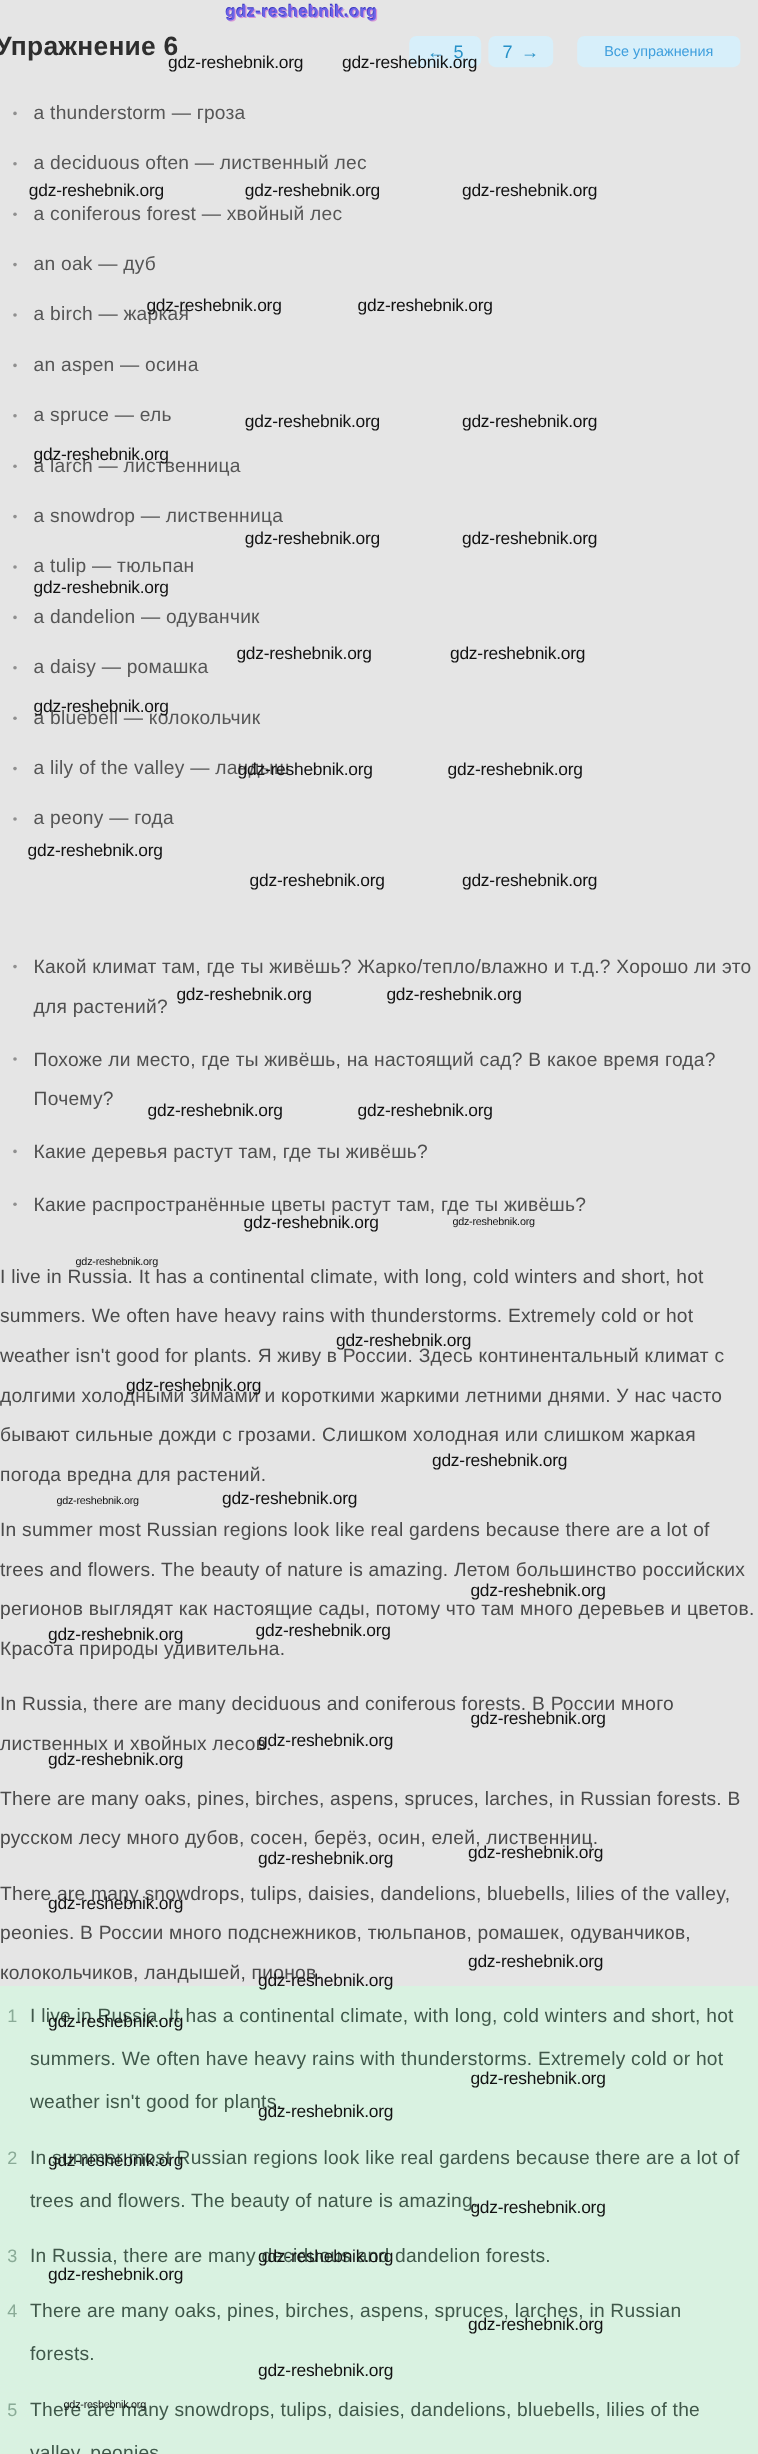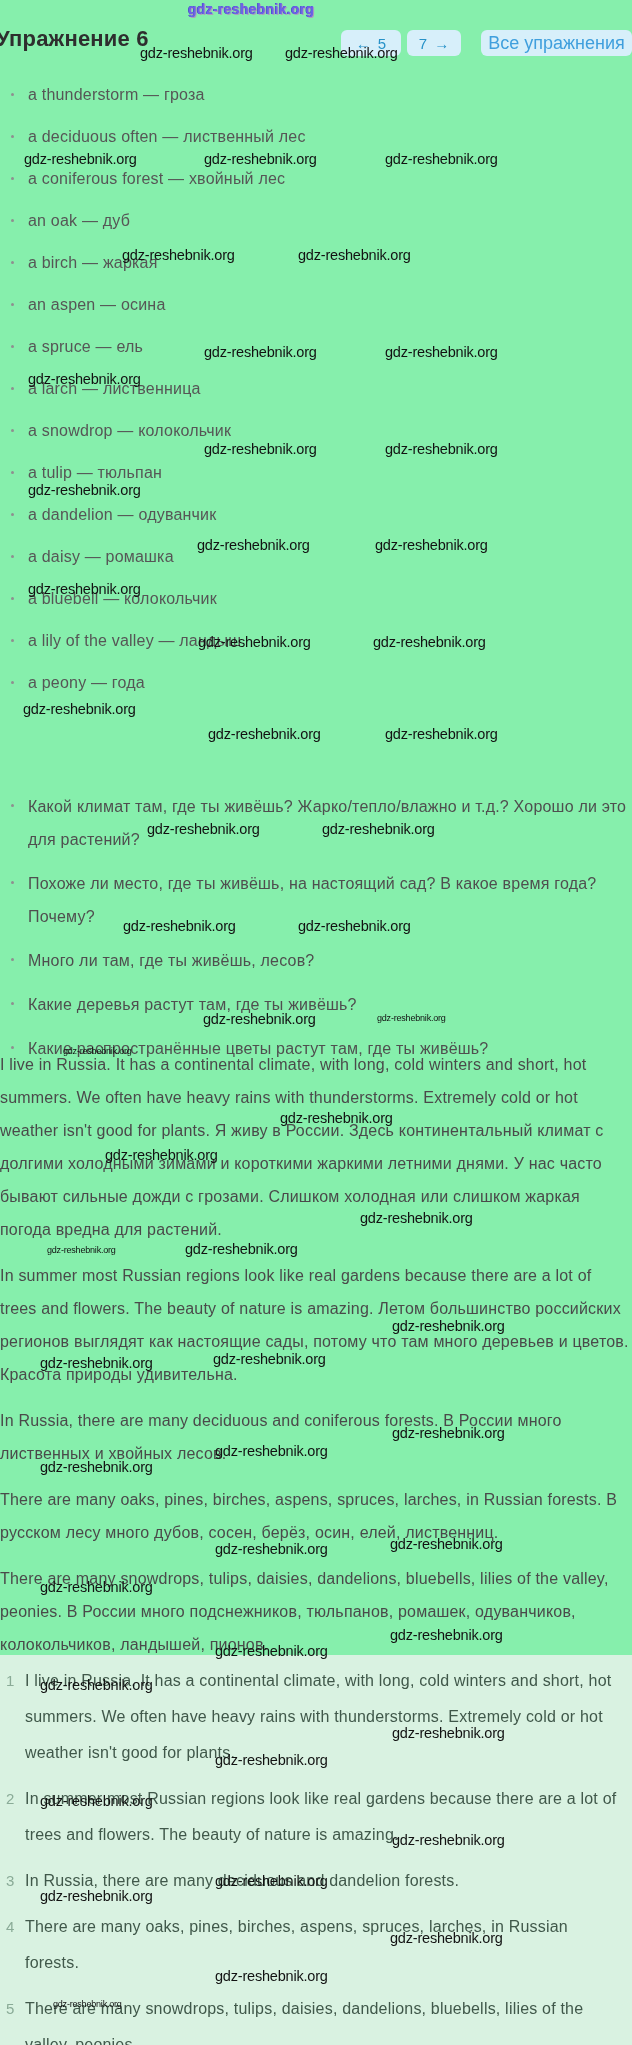--- a/index.html
+++ b/index.html
@@ -1,19 +1,19 @@
 <!DOCTYPE html>
 <html><head>
 <meta charset="utf-8">
 <style>
   * { margin:0; padding:0; box-sizing:border-box; }
   body { background:#ffffff; }
   .page {
     position:relative; width:632px; height:2045px; overflow:hidden;
-    background:#86efac; font-family:"Liberation Sans", sans-serif;
+    background:#e5e5e5; font-family:"Liberation Sans", sans-serif;
     color:#4c4c4c;
   }
   
   .wm {
     position:absolute; font-size:14.5px; line-height:15px; color:#121212;
     white-space:nowrap; letter-spacing:-0.2px; font-style:normal; z-index:5;
   }
   .wm.sm { font-size:9px; line-height:9px; }
   .wm-top {
     position:absolute; left:188px; top:1px; font-size:14px; font-weight:bold;
@@ -28,21 +28,21 @@
   }
   .nav-btn {
     position:absolute; top:30px; height:26px; border:none; border-radius:6px;
     background:#d7effa; color:#2792c8; font-family:inherit; font-size:15px;
     display:flex; align-items:center; justify-content:center; gap:7px;
     cursor:pointer; white-space:nowrap;
   }
   .nav-btn .arrow { font-size:15px; }
   #btn-prev { left:341px; width:60px; }
   #btn-next { left:407px; width:54px; }
-  #btn-all  { left:481px; width:151px; color:#3f9fdd; font-size:18px; }
+  #btn-all  { left:481px; width:136px; color:#3f9fdd; font-size:12px; }
   
   .vocab { position:absolute; left:0; top:86px; width:632px; list-style:none; }
   .vocab li { position:relative; height:42px; padding-left:28px; font-size:16px; color:#565656; letter-spacing:0.2px; }
   .vocab li::before {
     content:""; position:absolute; left:11px; top:7px; width:3px; height:3px;
     border-radius:50%; background:#8f8f8f;
   }
   .questions { position:absolute; left:0; top:790px; width:632px; list-style:none; }
   .questions li { position:relative; padding-left:28px; margin-bottom:11px; font-size:16px; line-height:33px; color:#4f4f4f; letter-spacing:0.2px; }
   .questions li::before {
@@ -85,33 +85,32 @@
 
   <ul class="vocab">
     <li>a thunderstorm — гроза</li>
     <li>a deciduous often — лиственный лес</li>
     <li>a coniferous forest — хвойный лес</li>
     <li>an oak — дуб</li>
     <li>a birch — жаркая</li>
     <li>an aspen — осина</li>
     <li>a spruce — ель</li>
     <li>a larch — лиственница</li>
-    <li>a snowdrop — колокольчик</li>
+    <li>a snowdrop — лиственница</li>
     <li>a tulip — тюльпан</li>
     <li>a dandelion — одуванчик</li>
     <li>a daisy — ромашка</li>
     <li>a bluebell — колокольчик</li>
     <li>a lily of the valley — ландыш</li>
     <li>a peony — года</li>
   </ul>
 
   <ul class="questions">
     <li>Какой климат там, где ты живёшь? Жарко/тепло/влажно и т.д.? Хорошо ли это для растений?</li>
     <li>Похоже ли место, где ты живёшь, на настоящий сад? В какое время года? Почему?</li>
-    <li>Много ли там, где ты живёшь, лесов?</li>
     <li>Какие деревья растут там, где ты живёшь?</li>
     <li>Какие распространённые цветы растут там, где ты живёшь?</li>
   </ul>
 
   <div class="paragraphs">
     <p>I live in Russia. It has a continental climate, with long, cold winters and short, hot summers. We often have heavy rains with thunderstorms. Extremely cold or hot weather isn't good for plants. Я живу в России. Здесь континентальный климат с долгими холодными зимами и короткими жаркими летними днями. У нас часто бывают сильные дожди с грозами. Слишком холодная или слишком жаркая погода вредна для растений.</p>
     <p>In summer most Russian regions look like real gardens because there are a lot of trees and flowers. The beauty of nature is amazing. Летом большинство российских регионов выглядят как настоящие сады, потому что там много деревьев и цветов. Красота природы удивительна.</p>
     <p>In Russia, there are many deciduous and coniferous forests. В России много лиственных и хвойных лесов.</p>
     <p>There are many oaks, pines, birches, aspens, spruces, larches, in Russian forests. В русском лесу много дубов, сосен, берёз, осин, елей, лиственниц.</p>
     <p>There are many snowdrops, tulips, daisies, dandelions, bluebells, lilies of the valley, peonies. В России много подснежников, тюльпанов, ромашек, одуванчиков, колокольчиков, ландышей, пионов.</p>

